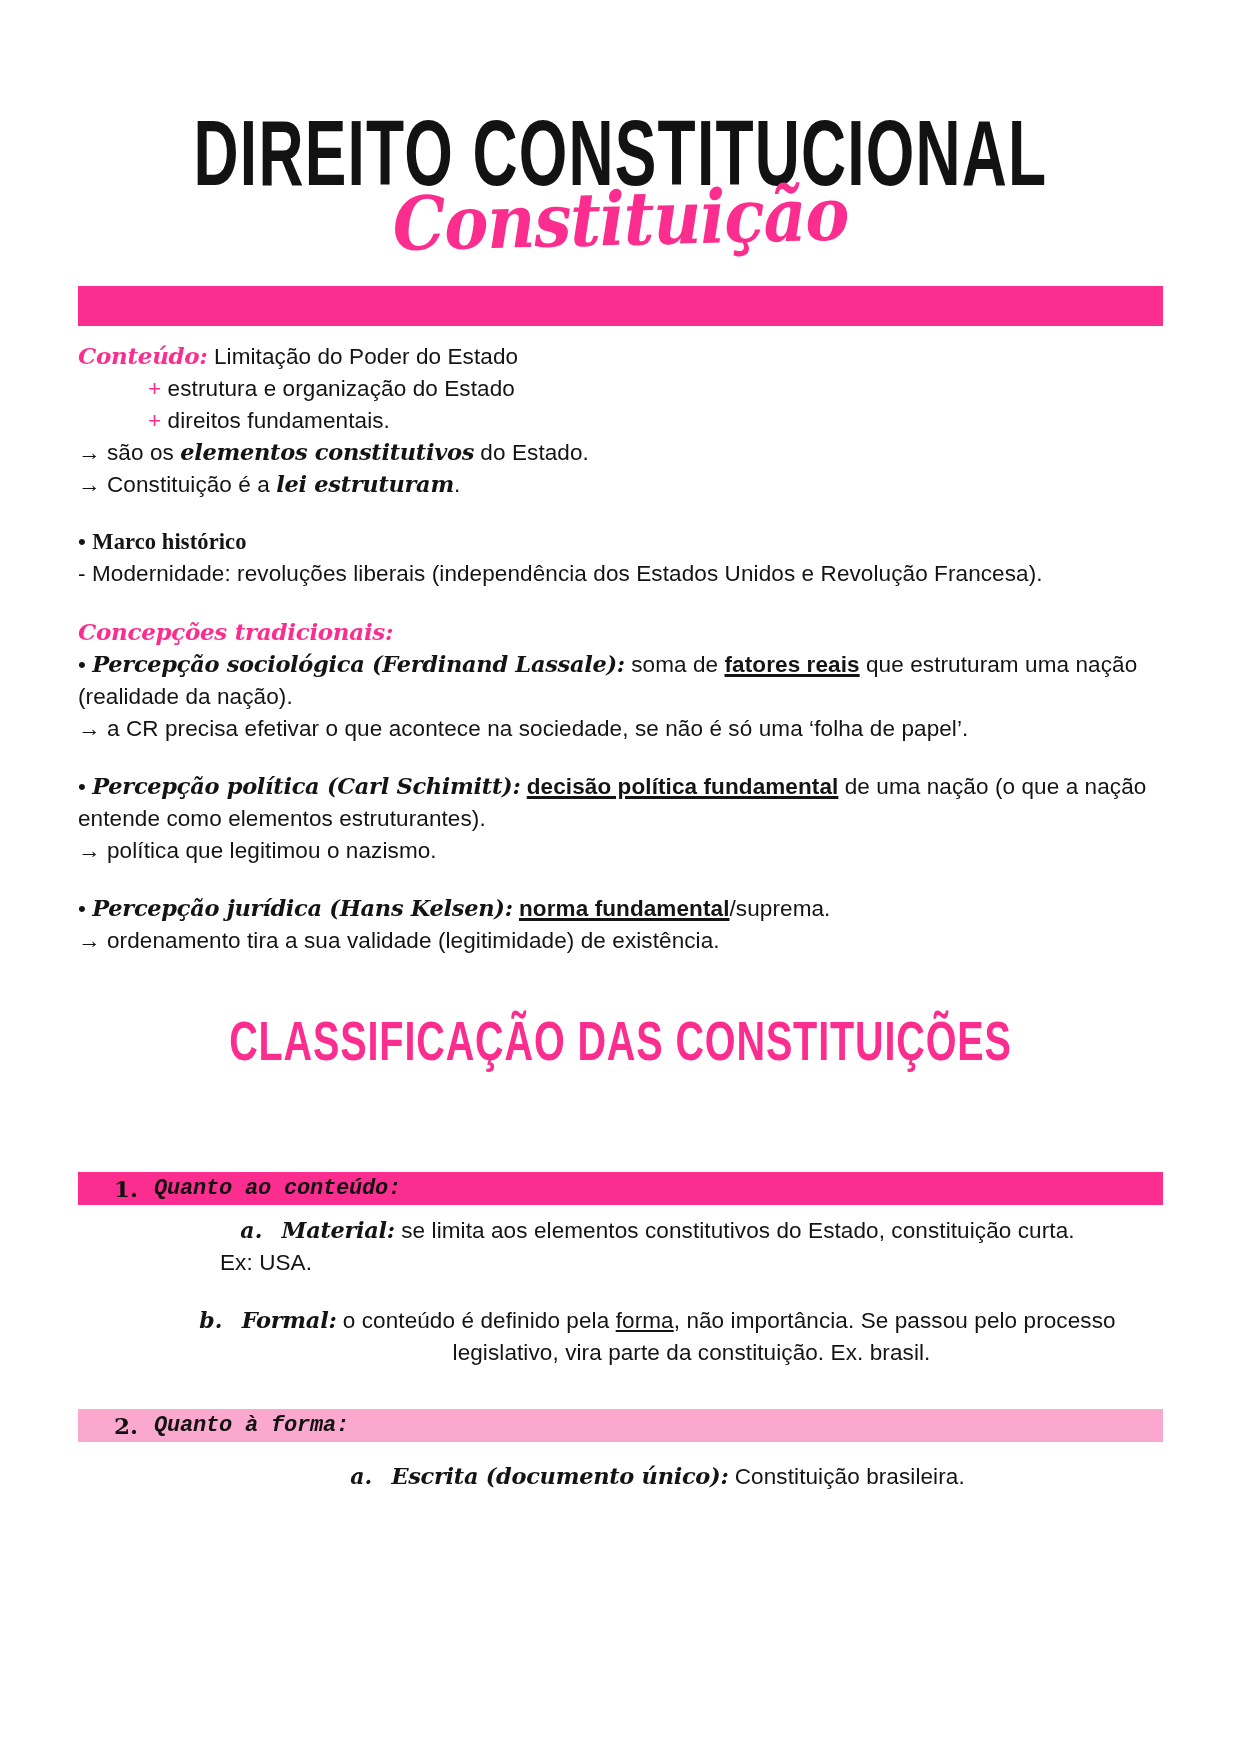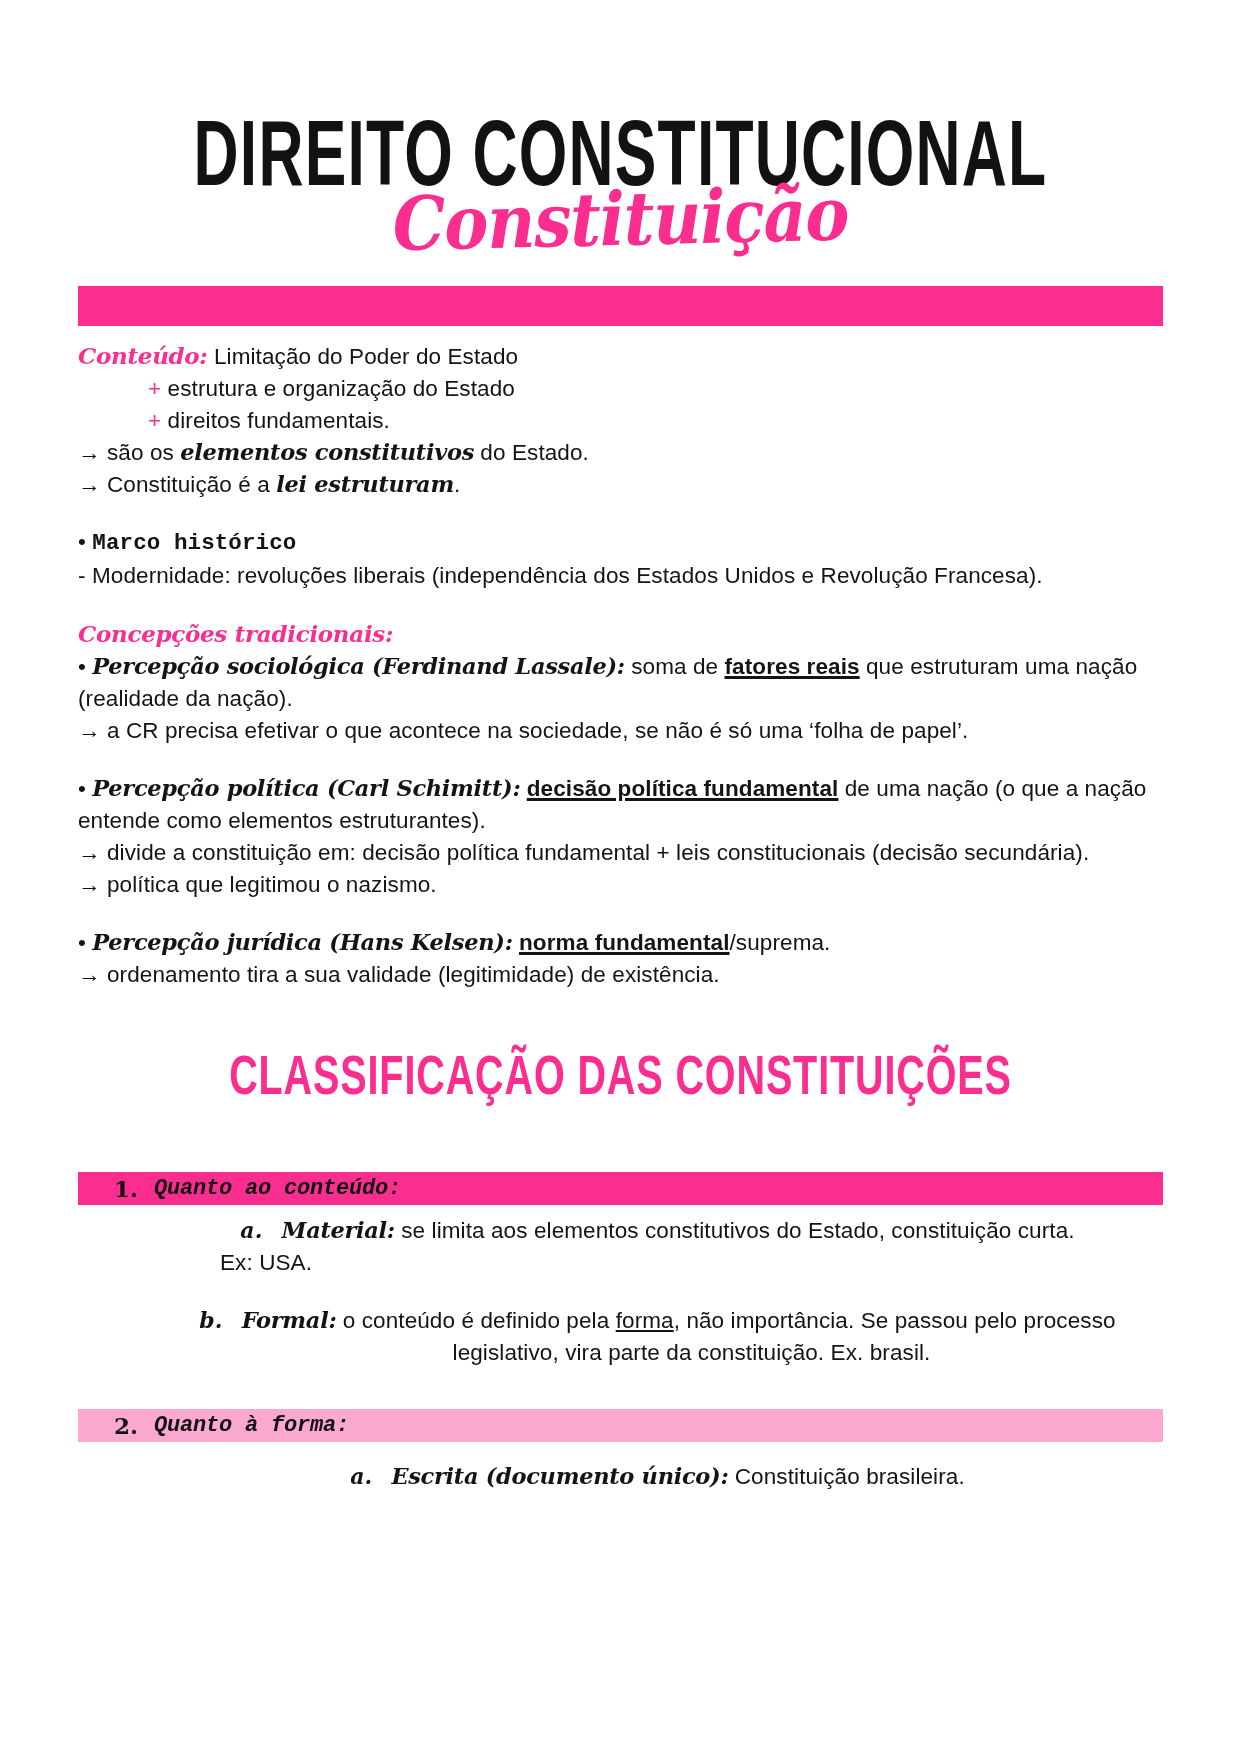--- a/index.html
+++ b/index.html
@@ -101,21 +101,21 @@
     font-size: 23px;
     letter-spacing: -0.3px;
   }
   .script {
     font-family: "DejaVu Serif", serif;
     font-weight: 700;
     font-style: italic;
     letter-spacing: -0.3px;
   }
   .script-b {
-    font-family: Liberation Mono, monospace;
+    font-family: Liberation Serif, serif;
     font-weight: 700;
   }
   .ul { text-decoration: underline; text-decoration-thickness: 2px; text-underline-offset: 2px; }
   .bold-ul {
     font-family: "Liberation Sans Narrow", "Liberation Sans", sans-serif;
     font-weight: 700;
     text-decoration: underline;
     text-decoration-thickness: 2.5px;
     text-underline-offset: 2px;
   }
@@ -228,24 +228,20 @@
     </div>
 
     <div class="gap-md"></div>
 
     <div class="row ln">
       <span class="bullet">•</span>
       <span class="script">Percepção política (Carl Schimitt):</span><span> </span><span class="bold-ul">decisão política fundamental</span><span> de uma nação (o que a nação entende como elementos estruturantes).</span>
     </div>
     <div class="row ln">
       <span class="bullet">→</span>
-      <span>divide a constituição em: decisão política fundamental + leis constitucionais (decisão secundária).</span>
-    </div>
-    <div class="row ln">
-      <span class="bullet">→</span>
       <span>política que legitimou o nazismo.</span>
     </div>
 
     <div class="gap-md"></div>
 
     <div class="row ln">
       <span class="bullet">•</span>
       <span class="script">Percepção jurídica (Hans Kelsen):</span><span> </span><span class="bold-ul">norma fundamental</span><span>/suprema.</span>
     </div>
     <div class="row ln">

